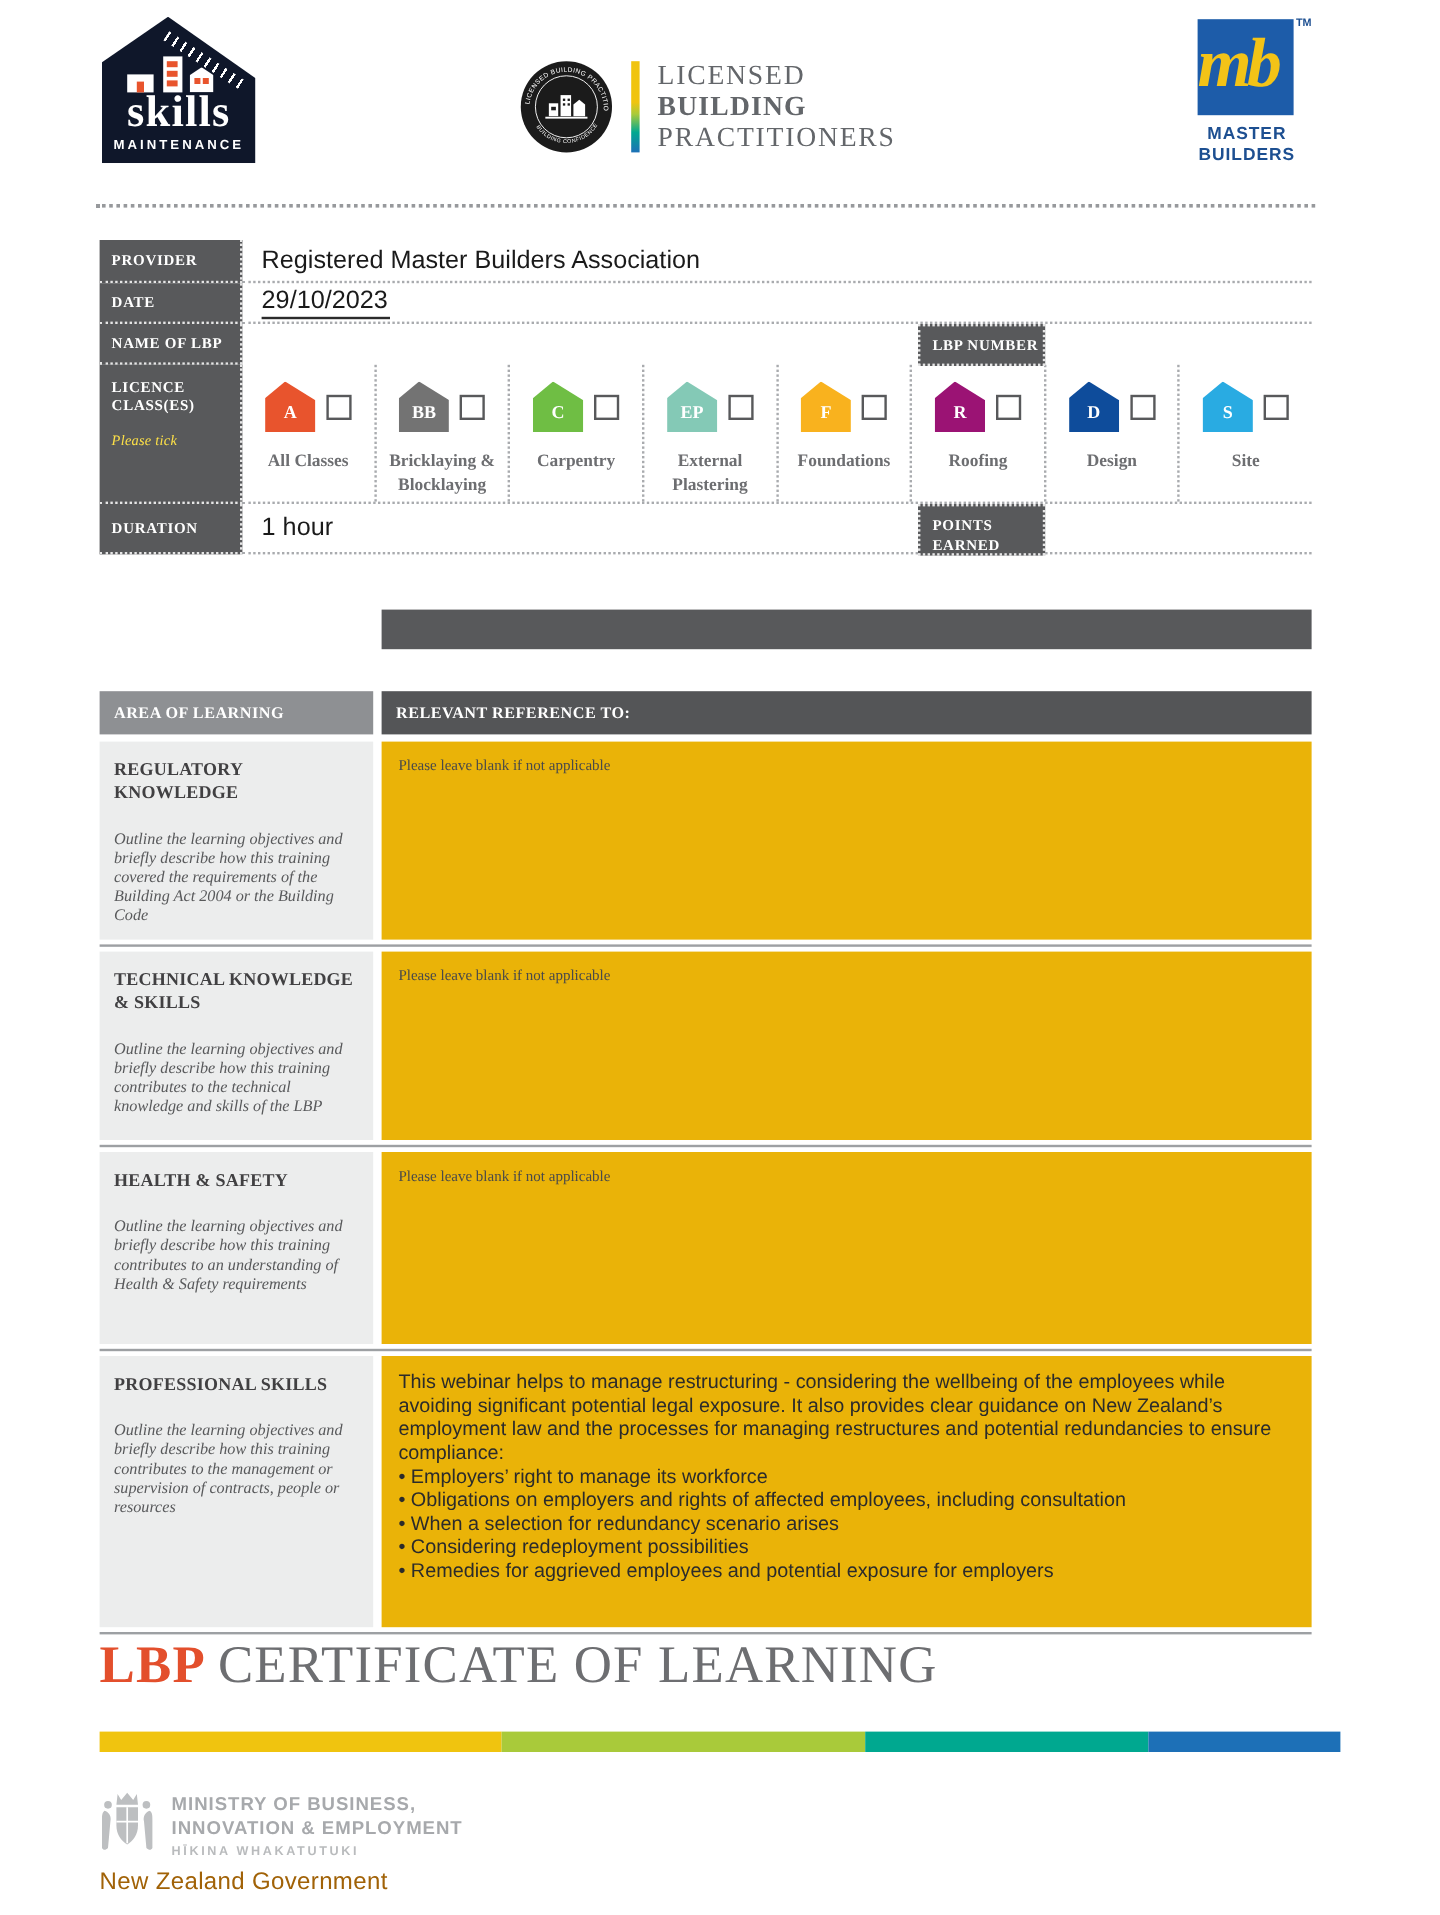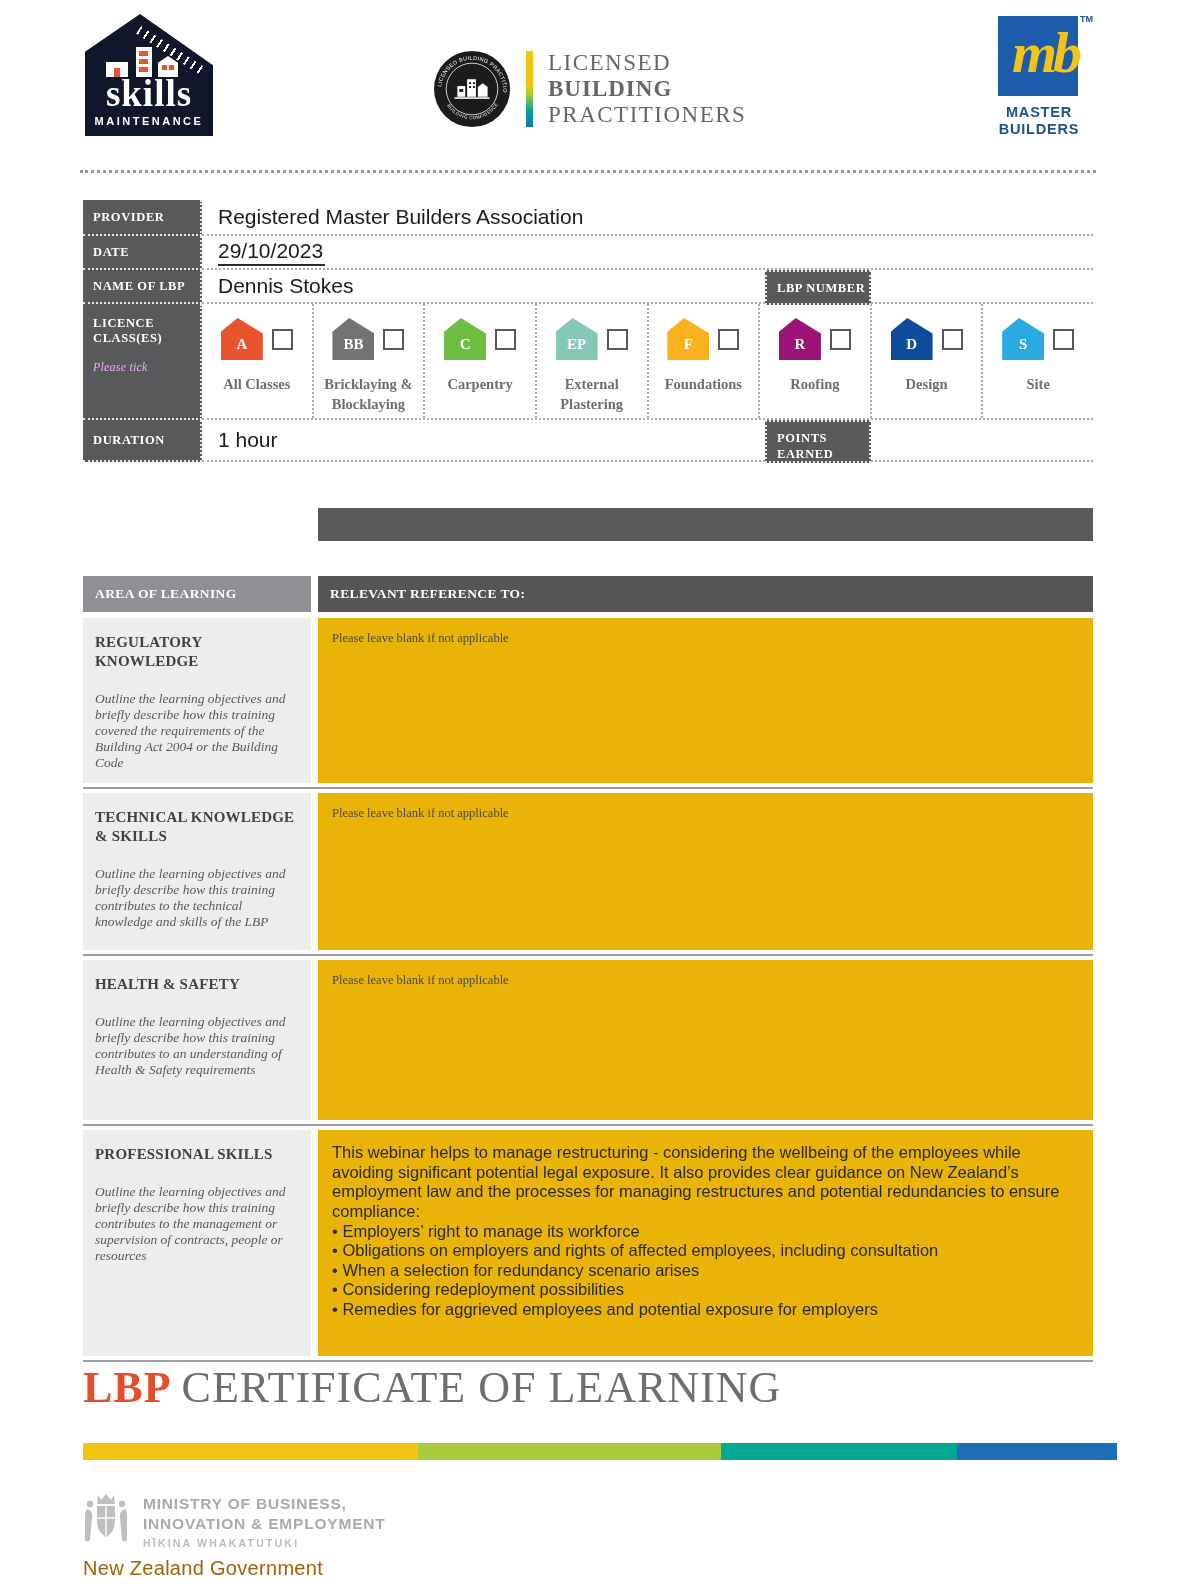--- a/index.html
+++ b/index.html
@@ -30,39 +30,39 @@
 
   .logo-lbp { position: absolute; left: 433px; top: 50px; display: flex; align-items: center; gap: 15px; }
   .lbp-bar { width: 7px; height: 76px;
              background: linear-gradient(180deg, #F0C40F 0%, #F0C40F 45%, #A9CA3A 58%, #00A890 78%, #1D70B7 100%); }
   .lbp-text { font-family: "Liberation Serif", serif; color: #63666A; font-size: 23px;
               line-height: 1.13; letter-spacing: 1.5px; }
   .lbp-text .b { font-weight: bold; letter-spacing: 1px; }
 
   .logo-mb { position: absolute; left: 998px; top: 16px; width: 82px; }
   .mb-square { position: relative; width: 80px; height: 80px; background: #1D5CA9;
-               display: flex; align-items: center; justify-content: flex-end; }
+               display: flex; align-items: center; justify-content: flex-start; }
   .mb-mono { font-family: "Liberation Serif", serif; font-style: italic; font-weight: bold;
              color: #F3C317; font-size: 58px; line-height: 1; letter-spacing: -4px; padding-bottom: 6px; }
   .mb-tm { position: absolute; top: -2px; right: -15px; font-size: 9px; font-weight: bold; color: #1D4F91; }
   .mb-name { margin-top: 8px; text-align: center; font-weight: bold; color: #1D4F91;
              font-size: 14.5px; letter-spacing: 0.8px; line-height: 1.15; }
 
   .dotsep { position: absolute; left: 80px; top: 170px; width: 1016px; border-top: 3px dotted #97999C; }
 
   
   .form { position: absolute; left: 83px; top: 200px; width: 1010px; }
   .frow { display: flex; }
   .flabel { width: 119px; background: #58595B; color: #fff; font-family: "Liberation Serif", serif;
             font-weight: bold; font-size: 12.5px; letter-spacing: 0.6px;
             display: flex; align-items: center; padding-left: 10px;
             border-bottom: 2px dotted rgba(255,255,255,.85); border-right: 2px dotted rgba(255,255,255,.85); }
   .flabel.tall { flex-direction: column; align-items: flex-start; justify-content: flex-start; padding-top: 12px; }
   .flabel .note { margin-top: 14px; font-weight: normal; font-style: italic; font-size: 12px;
-                  color: #f0abfc; letter-spacing: 0.2px; }
+                  color: #fde047; letter-spacing: 0.2px; }
   .fvalue { flex: 1; display: flex; align-items: center; padding-left: 16px;
             border-bottom: 2px dotted #A9ABAE; font-size: 21px; color: #1a1a1a; }
   .h-provider { height: 36px; } .h-date { height: 34px; } .h-name { height: 34px; }
   .h-licence { height: 116px; } .h-duration { height: 42px; }
   .underlined { border-bottom: 2px solid #2b2b2b; padding: 0 2px 1px 0; }
 
   .licgrid { flex: 1; display: flex; border-bottom: 2px dotted #A9ABAE; }
   .liccell { flex: 1; display: flex; flex-direction: column; align-items: center;
              padding-top: 13px; border-right: 2px dotted #A9ABAE; }
   .liccell:last-child { border-right: none; }
@@ -205,23 +205,20 @@
       </div>
     </div>
     <div class="frow h-date">
       <div class="flabel">DATE</div>
       <div class="fvalue">
         <span class="underlined">29/10/2023</span>
       </div>
     </div>
     <div class="frow h-name">
       <div class="flabel">NAME OF LBP</div>
-      <div class="fvalue">
-        <span>Dennis Stokes</span>
-      </div>
     </div>
 
     <div class="frow h-licence">
       <div class="flabel tall">
         <span>LICENCE CLASS(ES)</span>
         <span class="note">Please tick</span>
       </div>
       <div class="licgrid">
         <div class="liccell">
           <div class="lichead">

